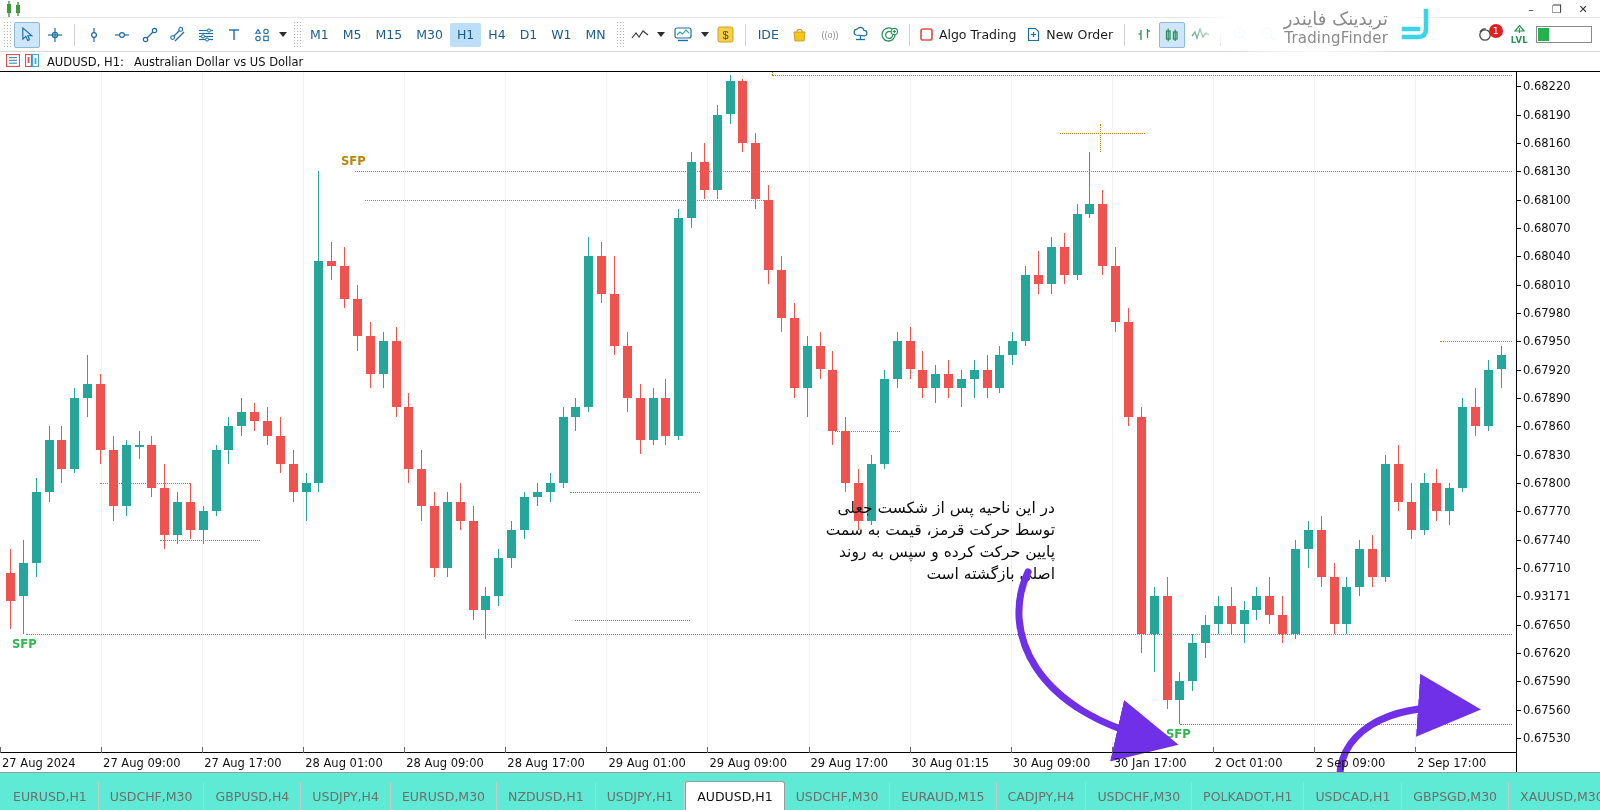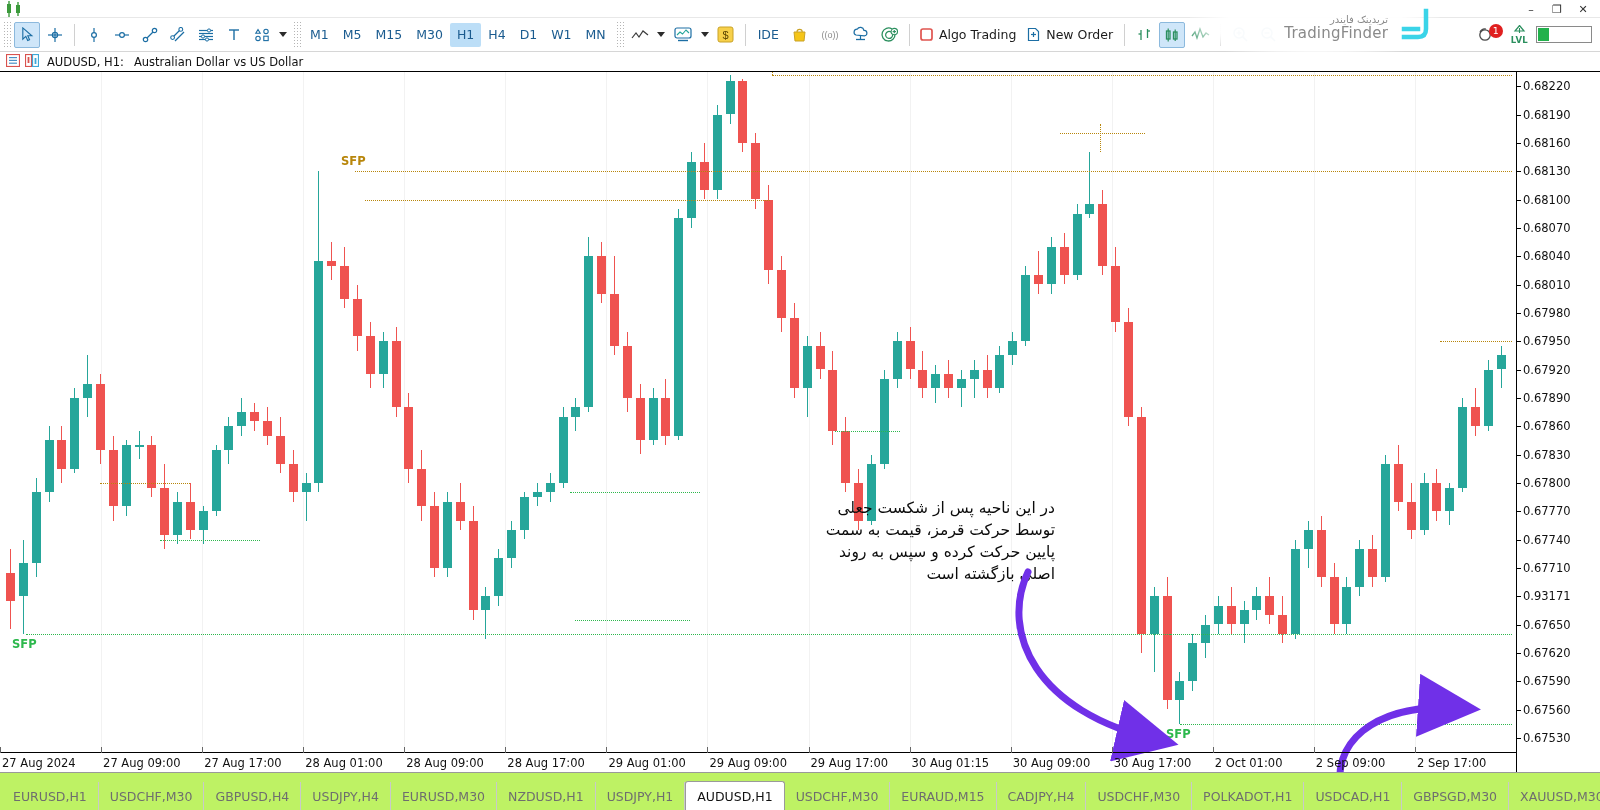--- a/index.html
+++ b/index.html
@@ -49,21 +49,21 @@
      border-top:5px solid #2b2b2b; margin:0 3px; }
 
   
   .brand {
     position:absolute; top:0px; right:160px; width:250px; height:56px;
     display:flex; align-items:center; justify-content:flex-end; gap:8px;
     background: radial-gradient(ellipse at center, rgba(255,255,255,0.97) 55%, rgba(255,255,255,0) 78%);
     pointer-events:none;
   }
   .brand-txt { text-align:right; line-height:1.15; }
-  .brand-fa { font-size:10px; color:#8a8a8a; direction:rtl; }
+  .brand-fa { font-size:18px; color:#8a8a8a; direction:rtl; }
   .brand-en { font-size:15px; color:#8a8a8a; letter-spacing:.2px; }
   .brand-mark { font-size:34px; color:#35d4e8; line-height:1; font-weight:700; }
 
   
   .charthdr {
     position:absolute; top:52px; left:0; width:1600px; height:20px;
     display:flex; align-items:center; gap:5px; padding-left:6px;
     font-size:11.5px; color:#111; border-bottom:1px solid #000;
     background:#fff;
   }
@@ -95,21 +95,21 @@
   .anno {
     position:absolute; direction:rtl; text-align:right;
     font-family:"DejaVu Sans", sans-serif; font-size:15.5px; color:#0b0b0b; line-height:1.42;
   }
   .anno2 { position:absolute; direction:rtl; font-size:15px; color:#0b0b0b; }
   .arrowsvg { position:absolute; pointer-events:none; }
 
   
   .tabbar {
     position:absolute; top:772px; left:0; width:1600px; height:38px;
-    background:#bef264; border-top:1px solid #9a9a9a;
+    background:#5eead4; border-top:1px solid #9a9a9a;
     display:flex; align-items:flex-end; padding-left:2px;
   }
   .tab { height:28px; padding:0 11px; display:flex; align-items:center;
      font-size:12.5px; color:#6e6e6e; border-right:1px solid #c9c9c9; white-space:nowrap; }
   .tab.active { background:#fff; color:#111; height:30px; border:1px solid #9a9a9a;
      border-bottom:1px solid #fff; border-radius:3px 3px 0 0; position:relative; top:1px; }
 </style>
 </head>
 <body>
 
@@ -980,21 +980,21 @@
         <div class="tl" style="left: 608.4px;">29 Aug 01:00</div>
         <div class="ttick" style="left: 606.4px;"></div>
         <div class="tl" style="left: 709.467px;">29 Aug 09:00</div>
         <div class="ttick" style="left: 707.467px;"></div>
         <div class="tl" style="left: 810.533px;">29 Aug 17:00</div>
         <div class="ttick" style="left: 808.533px;"></div>
         <div class="tl" style="left: 911.6px;">30 Aug 01:15</div>
         <div class="ttick" style="left: 909.6px;"></div>
         <div class="tl" style="left: 1012.67px;">30 Aug 09:00</div>
         <div class="ttick" style="left: 1010.67px;"></div>
-        <div class="tl" style="left: 1113.73px;">30 Aug 17:00</div>
+        <div class="tl" style="left: 1113.73px;">30 Jan 17:00</div>
         <div class="ttick" style="left: 1111.73px;"></div>
         <div class="tl" style="left: 1214.8px;">2 Oct 01:00</div>
         <div class="ttick" style="left: 1212.8px;"></div>
         <div class="tl" style="left: 1315.87px;">2 Sep 09:00</div>
         <div class="ttick" style="left: 1313.87px;"></div>
         <div class="tl" style="left: 1416.93px;">2 Sep 17:00</div>
         <div class="ttick" style="left: 1414.93px;"></div>
       </div>
   </div>
 

